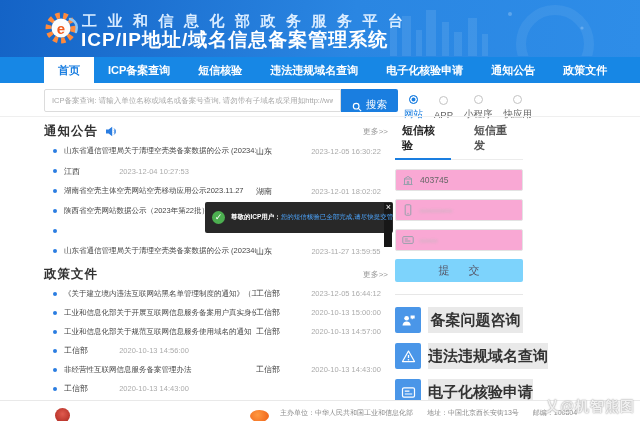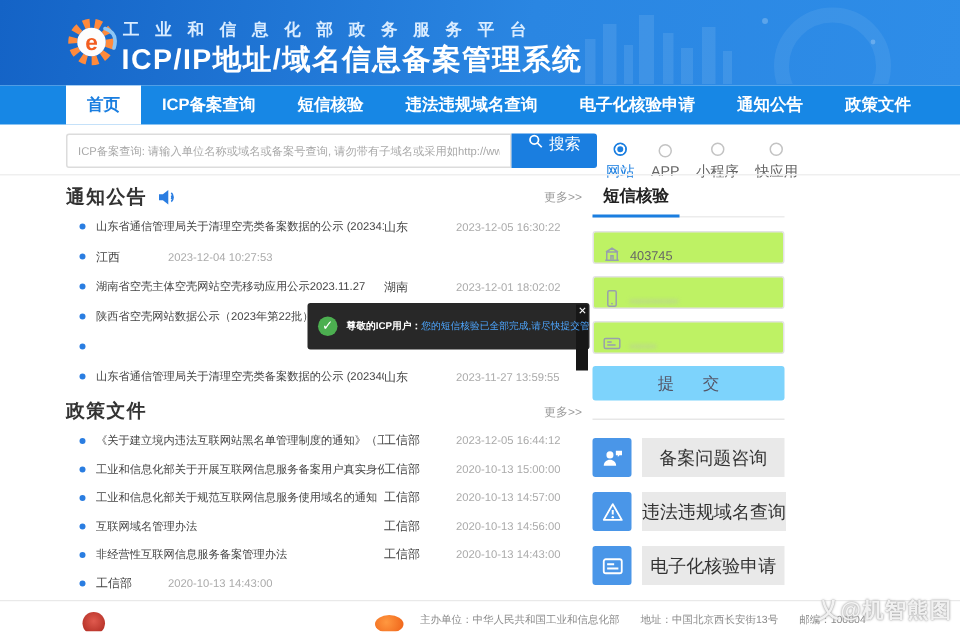--- a/index.html
+++ b/index.html
@@ -5,40 +5,40 @@
   * { margin:0; padding:0; box-sizing:border-box; }
   html,body { background:#fff; }
   body { font-family:"Liberation Sans","DejaVu Sans",sans-serif; }
   .page { position:relative; width:640px; height:421px; background:#fff; overflow:hidden; }
 
   
   .banner { position:absolute; left:0; top:0; width:640px; height:57px;
     background:linear-gradient(100deg,#1463c6 0%,#2a86e2 55%,#2e8de8 100%); }
   .banner-skyline { position:absolute; left:360px; top:4px; opacity:.9; }
   .logo { position:absolute; left:44px; top:9px; width:36px; height:38px; }
-  .banner-sub { position:absolute; left:82px; top:12px; color:#d9ecff; font-size:11px;
+  .banner-sub { position:absolute; left:82px; top:12px; color:#d9ecff; font-size:15px;
     font-weight:bold; letter-spacing:10.5px; white-space:nowrap; }
   .banner-title { position:absolute; left:81px; top:27px; color:#fff; font-size:19px;
     font-weight:bold; letter-spacing:1px; white-space:nowrap; }
 
   
   .navbar { position:absolute; left:0; top:57px; width:640px; height:26px;
     background:#1787e5; display:flex; padding-left:44px; }
   .nav-item { height:26px; line-height:26px; padding:0 14px; color:#fff; font-size:11px;
     font-weight:bold; white-space:nowrap; cursor:pointer; }
   .nav-item.active { background:#fff; color:#1a7ee0; }
 
   
   .search-input { position:absolute; left:44px; top:89px; width:297px; height:23px;
     border:1px solid #dcdcdc; border-radius:2px 0 0 2px; padding:0 7px; font-size:7.5px;
     color:#666; outline:none; }
   .search-input::placeholder { color:#a8a8a8; }
   .search-btn { position:absolute; left:341px; top:89px; width:57px; height:23px;
     background:#1a7ee0; color:#fff; border:none; border-radius:0 2px 2px 0; font-size:10.5px;
-    display:flex; align-items:flex-start; justify-content:center; gap:4px; cursor:pointer; }
+    display:flex; align-items:flex-end; justify-content:center; gap:4px; cursor:pointer; }
   .search-opts { position:absolute; left:404px; top:95px; display:flex; gap:11px;
     font-size:9.5px; color:#666; align-items:center; }
   .opt { display:flex; align-items:center; gap:4px; cursor:pointer;flex-direction:column; }
   .radio-dot { width:9px; height:9px; border-radius:50%; border:1px solid #c3c3c3; background:#fff; }
   .opt.checked .radio-dot { border-color:#1a7ee0; background:#1a7ee0; box-shadow:inset 0 0 0 1.5px #fff; }
   .opt.checked { color:#1a7ee0; }
   .hairline-top { position:absolute; left:0; top:116px; width:640px; border-top:1px solid #efefef; }
 
   
   .section { position:absolute; left:44px; width:344px; }
@@ -47,42 +47,42 @@
   .section-head { display:flex; align-items:center; height:20px; }
   .section-title { font-size:12.5px; font-weight:bold; color:#333; letter-spacing:1px; }
   .speaker { margin-left:8px; }
   .more-link { margin-left:auto; font-size:8px; color:#9b9b9b; cursor:pointer; }
   .list-row { display:flex; align-items:center; height:20px; cursor:pointer; }
   #notices .list-row { height:20px; }
   #policies .list-row { height:19px; }
   .bullet { width:4px; height:4px; border-radius:50%; background:#2a7de1; margin:0 7px 0 9px; flex:none; }
   .row-title { flex:1; font-size:7.5px; color:#454545; white-space:nowrap; overflow:hidden; padding-right:4px; }
   .row-region { width:48px; font-size:8px; color:#454545; flex:none; }
-  .row-time { width:84px; text-align:left; font-size:7.5px; color:#ababab; flex:none; }
+  .row-time { width:84px; text-align:center; font-size:7.5px; color:#ababab; flex:none; }
 
   
   .panel { position:absolute; left:395px; top:121px; width:128px; }
   .tabs { display:flex; gap:16px; border-bottom:1px solid #ececec; }
   .tab { font-size:11px; font-weight:bold; color:#555; padding:2px 7px 5px 7px; cursor:pointer; }
   .tab.active { color:#222; border-bottom:2px solid #1a7ee0; margin-bottom:-1px; }
   .fields { margin-top:9px; }
-  .field { height:22px; border:1px solid #e3e3e3; border-radius:2px; background:#bef264;
-    display:flex; align-items:flex-end; padding:0 6px; margin-bottom:8px; cursor:text; }
+  .field { height:22px; border:1px solid #e3e3e3; border-radius:2px; background:#f9a8d4;
+    display:flex; align-items:center; padding:0 6px; margin-bottom:8px; cursor:text; }
   .field-icon { flex:none; display:flex; }
   .field-value { margin-left:6px; font-size:8.5px; color:#666; }
   .field-value.masked { filter:blur(1.4px); color:#b8b8b8; font-size:7px; letter-spacing:.5px; }
   .submit-btn { width:100%; height:23px; background:#7dd3fc; border:none; border-radius:2px;
     color:#556; font-size:11px; letter-spacing:8px; text-indent:8px; cursor:pointer; }
   .panel-divider { border-top:1px solid #e7e7e7; margin-top:12px; }
   .actions { margin-top:12px; }
   .action { display:flex; height:26px; margin-bottom:10px; cursor:pointer; }
   .action-icon { width:26px; height:26px; background:#4a96e8; border-radius:2px; flex:none;
     display:flex; align-items:center; justify-content:center; }
   .action-label { flex:1; margin-left:7px; background:#e9e9e9; display:flex; align-items:center;
-    justify-content:center; font-size:12px; font-weight:normal; color:#333; white-space:nowrap; }
+    justify-content:center; font-size:15px; font-weight:bold; color:#333; white-space:nowrap; }
 
   
   .toast { position:absolute; left:205px; top:202px; width:188px; height:31px; z-index:5;
     background:rgba(24,24,24,.93); border-radius:2px; display:flex; align-items:center;
     padding:0 10px 0 7px; overflow:hidden; }
   .toast-check { width:13px; height:13px; border-radius:50%; background:#4caf50; color:#fff;
     font-size:9px; line-height:13px; text-align:center; flex:none; }
   .toast-text { margin-left:6px; white-space:nowrap; font-size:6.5px; }
   .toast-prefix { color:#fff; font-weight:bold; }
   .toast-link { color:#4da6ff; }
@@ -236,40 +236,40 @@
       <span class="row-time">2020-10-13 15:00:00</span>
     </div>
     <div class="list-row">
       <span class="bullet"></span>
       <span class="row-title">工业和信息化部关于规范互联网信息服务使用域名的通知</span>
       <span class="row-region">工信部</span>
       <span class="row-time">2020-10-13 14:57:00</span>
     </div>
     <div class="list-row">
       <span class="bullet"></span>
-      <span class="row-title">互联网域名管理办法</span>
       <span class="row-region">工信部</span>
       <span class="row-time">2020-10-13 14:56:00</span>
     </div>
     <div class="list-row">
       <span class="bullet"></span>
       <span class="row-title">非经营性互联网信息服务备案管理办法</span>
       <span class="row-region">工信部</span>
       <span class="row-time">2020-10-13 14:43:00</span>
     </div>
     <div class="list-row">
       <span class="bullet"></span>
       <span class="row-region">工信部</span>
       <span class="row-time">2020-10-13 14:43:00</span>
     </div>
   </div>
 
   <div class="panel">
     <div class="tabs">
       <span class="tab active">短信核验</span>
+      <span class="tab">短信重发</span>
     </div>
     <div class="fields">
       <div class="field">
         <span class="field-icon">
           <svg width="12" height="12" viewBox="0 0 12 12">
             <path d="M1.5 10.5h9M2.5 10.2V5h7v5.2M2 5l4-2.6L10 5" fill="none" stroke="#98a0ac" stroke-width="1"></path>
             <path d="M5.3 10.2V7.5h1.4v2.7" fill="none" stroke="#98a0ac" stroke-width="1"></path>
           </svg>
         </span>
         <span class="field-value">403745</span>

